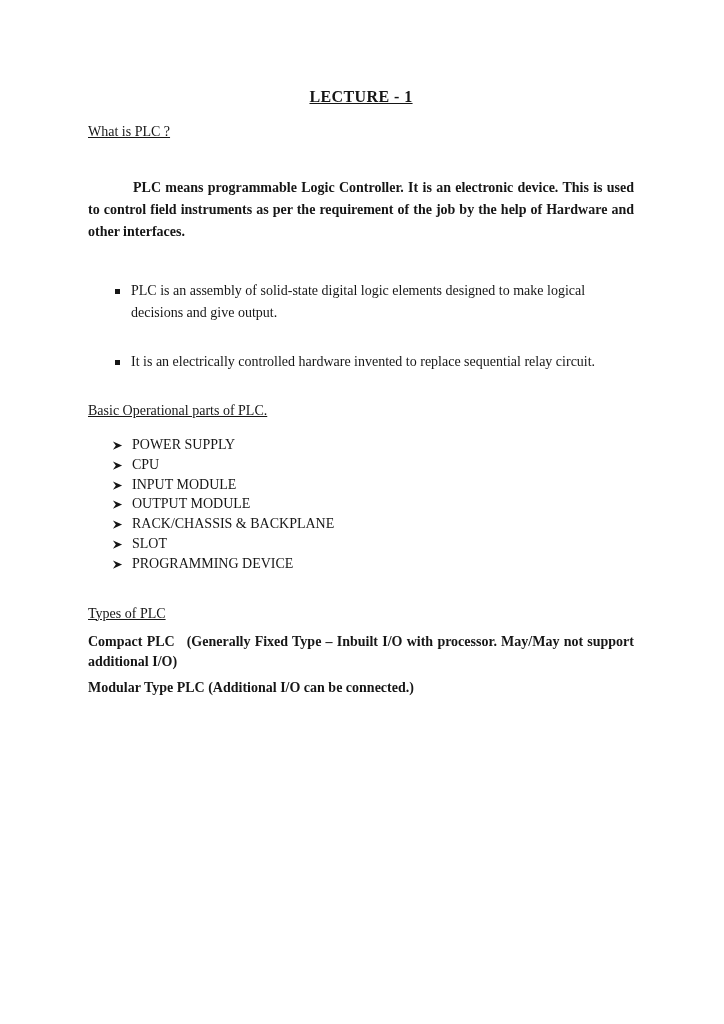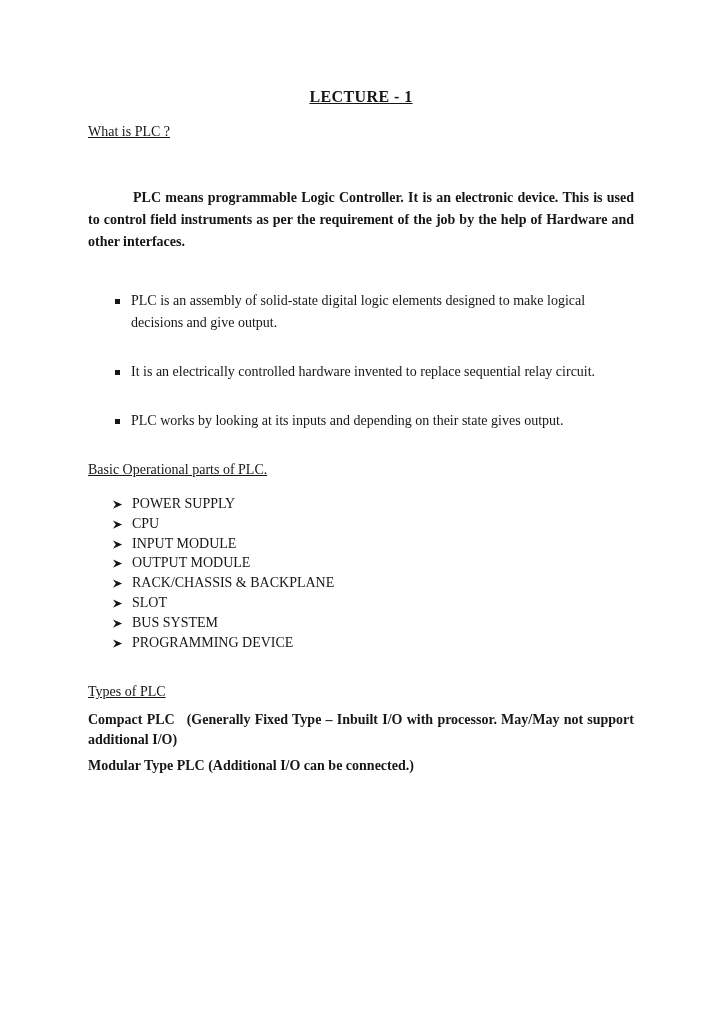--- a/index.html
+++ b/index.html
@@ -32,21 +32,21 @@
     margin: 0;
     font-size: 14px;
     font-weight: normal;
     text-decoration: underline;
     line-height: 20px;
   }
   .h-what     { margin-top: 14px; }
   .h-basic    { margin-top: 28px; }
   .h-types    { margin-top: 30px; }
   .intro-par {
-    margin: 45px 0 0 0;
+    margin: 35px 0 0 0;
     font-weight: bold;
     text-align: justify;
     text-indent: 45px;
     line-height: 22px;
     font-family: Liberation Serif, serif;
   }
   ul.bullet-list {
     list-style: none;
     margin: 37px 0 0 0;
     padding: 0 0 0 27px;
@@ -101,24 +101,20 @@
 
   <ul class="bullet-list">
     <li>
       <span class="sq-bullet"></span>
       <span>PLC is an assembly of solid-state digital logic elements designed to make logical decisions and give output.</span>
     </li>
     <li>
       <span class="sq-bullet"></span>
       <span>It is an electrically controlled hardware invented to replace sequential relay circuit.</span>
     </li>
-    <li>
-      <span class="sq-bullet"></span>
-      <span>PLC works by looking at its inputs and depending on their state gives output.</span>
-    </li>
   </ul>
 
   <h2 class="doc-heading h-basic">Basic Operational parts of PLC.</h2>
 
   <ul class="arrow-list">
     <li>
       <svg class="arrow-bullet" width="11" height="11" viewBox="0 0 12 12">
           <polygon points="1,1.5 11,6 1,10.5 4.2,6" fill="#161616"></polygon>
         </svg>
       <span>POWER SUPPLY</span>
@@ -150,26 +146,20 @@
     <li>
       <svg class="arrow-bullet" width="11" height="11" viewBox="0 0 12 12">
           <polygon points="1,1.5 11,6 1,10.5 4.2,6" fill="#161616"></polygon>
         </svg>
       <span>SLOT</span>
     </li>
     <li>
       <svg class="arrow-bullet" width="11" height="11" viewBox="0 0 12 12">
           <polygon points="1,1.5 11,6 1,10.5 4.2,6" fill="#161616"></polygon>
         </svg>
-      <span>BUS SYSTEM</span>
-    </li>
-    <li>
-      <svg class="arrow-bullet" width="11" height="11" viewBox="0 0 12 12">
-          <polygon points="1,1.5 11,6 1,10.5 4.2,6" fill="#161616"></polygon>
-        </svg>
       <span>PROGRAMMING DEVICE</span>
     </li>
   </ul>
 
   <h2 class="doc-heading h-types">Types of PLC</h2>
 
   <p class="types-par"><span>Compact PLC</span><span class="desc-gap">(Generally Fixed Type – Inbuilt I/O with processor. May/May not support additional I/O)</span></p>
 
   <p class="types-par modular">Modular Type PLC (Additional I/O can be connected.)</p>
 

